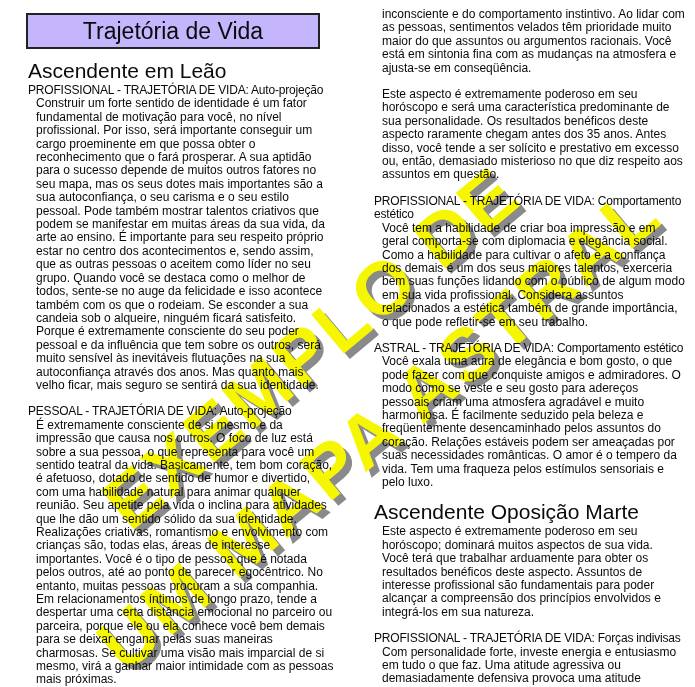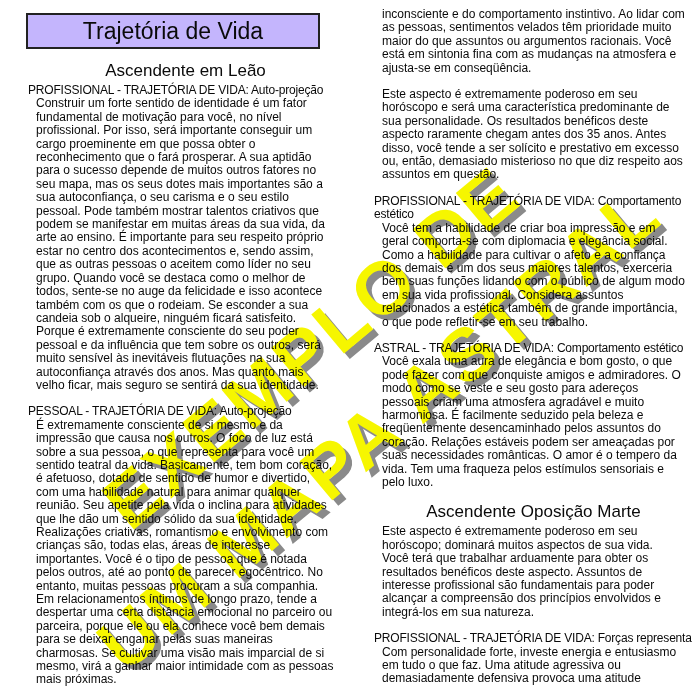--- a/index.html
+++ b/index.html
@@ -41,25 +41,24 @@
   
   .col {
     position:absolute;
     z-index:2;
     font-size:12px;
     line-height:13.4px;
   }
   .col-left  { left:28px;  top:61px; width:315px; }
   .col-right { left:374px; top:8px;  width:319px; }
   .h {
-    font-size:17px;
+    font-size:21px;
     line-height:20px;
     font-weight:400;
     margin:5px 0 3px;
-    text-align:center;
   }
   .col .h:first-child { margin-top:0; }
   .p {
     margin:0 8px 13px;
     white-space:pre-wrap;
   }
   .lbl {
     margin:0;
     letter-spacing:-0.2px;
     white-space:pre-wrap;
@@ -93,17 +92,17 @@
   <div class="col col-right">
     <div class="p">inconsciente e do comportamento instintivo. Ao lidar com as pessoas, sentimentos velados têm prioridade muito maior do que assuntos ou argumentos racionais. Você está em sintonia fina com as mudanças na atmosfera e ajusta-se em conseqüência.</div>
     <div class="p">Este aspecto é extremamente poderoso em seu horóscopo e será uma característica predominante de sua personalidade. Os resultados benéficos deste aspecto raramente chegam antes dos 35 anos. Antes disso, você tende a ser solícito e prestativo em excesso ou, então, demasiado misterioso no que diz respeito aos assuntos em questão.</div>
     <div class="lbl mt">PROFISSIONAL - TRAJETÓRIA DE VIDA: Comportamento estético</div>
     <div class="p">Você tem a habilidade de criar boa impressão e em geral comporta-se com diplomacia e elegância social. Como a habilidade para cultivar o afeto e a confiança dos demais é um dos seus maiores talentos, exerceria bem suas funções lidando com o público de algum modo em sua vida profissional. Considera assuntos relacionados a estética também de grande importância, o que pode refletir-se em seu trabalho.</div>
     <div class="lbl mt">ASTRAL - TRAJETÓRIA DE VIDA: Comportamento estético</div>
     <div class="p">Você exala uma aura de elegância e bom gosto, o que pode fazer com que conquiste amigos e admiradores. O modo como se veste e seu gosto para adereços pessoais criam uma atmosfera agradável e muito harmoniosa. É facilmente seduzido pela beleza e freqüentemente desencaminhado pelos assuntos do coração. Relações estáveis podem ser ameaçadas por suas necessidades românticas. O amor é o tempero da vida. Tem uma fraqueza pelos estímulos sensoriais e pelo luxo.</div>
     <div class="h">Ascendente Oposição Marte</div>
     <div class="p">Este aspecto é extremamente poderoso em seu horóscopo; dominará muitos aspectos de sua vida.
 Você terá que trabalhar arduamente para obter os resultados benéficos deste aspecto. Assuntos de interesse profissional são fundamentais para poder alcançar a compreensão dos princípios envolvidos e integrá-los em sua natureza.</div>
-    <div class="lbl mt">PROFISSIONAL - TRAJETÓRIA DE VIDA: Forças representa</div>
+    <div class="lbl mt">PROFISSIONAL - TRAJETÓRIA DE VIDA: Forças indivisas</div>
     <div class="p">Com personalidade forte, investe energia e entusiasmo em tudo o que faz. Uma atitude agressiva ou demasiadamente defensiva provoca uma atitude competitiva nos demais. Isto levará a diversos conflitos profissionais. Está sempre pronto</div>
   </div>
 
 </div>
 
 </body></html>

